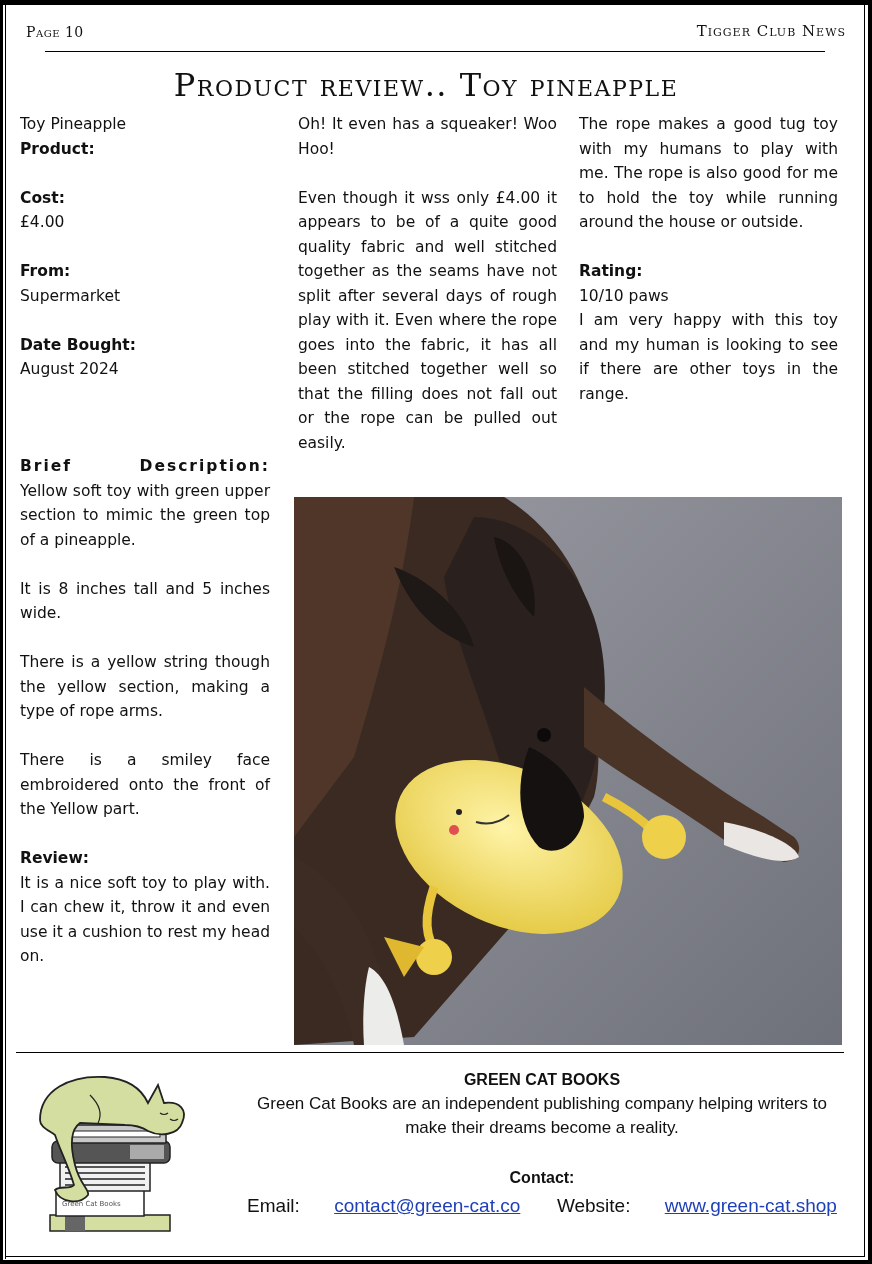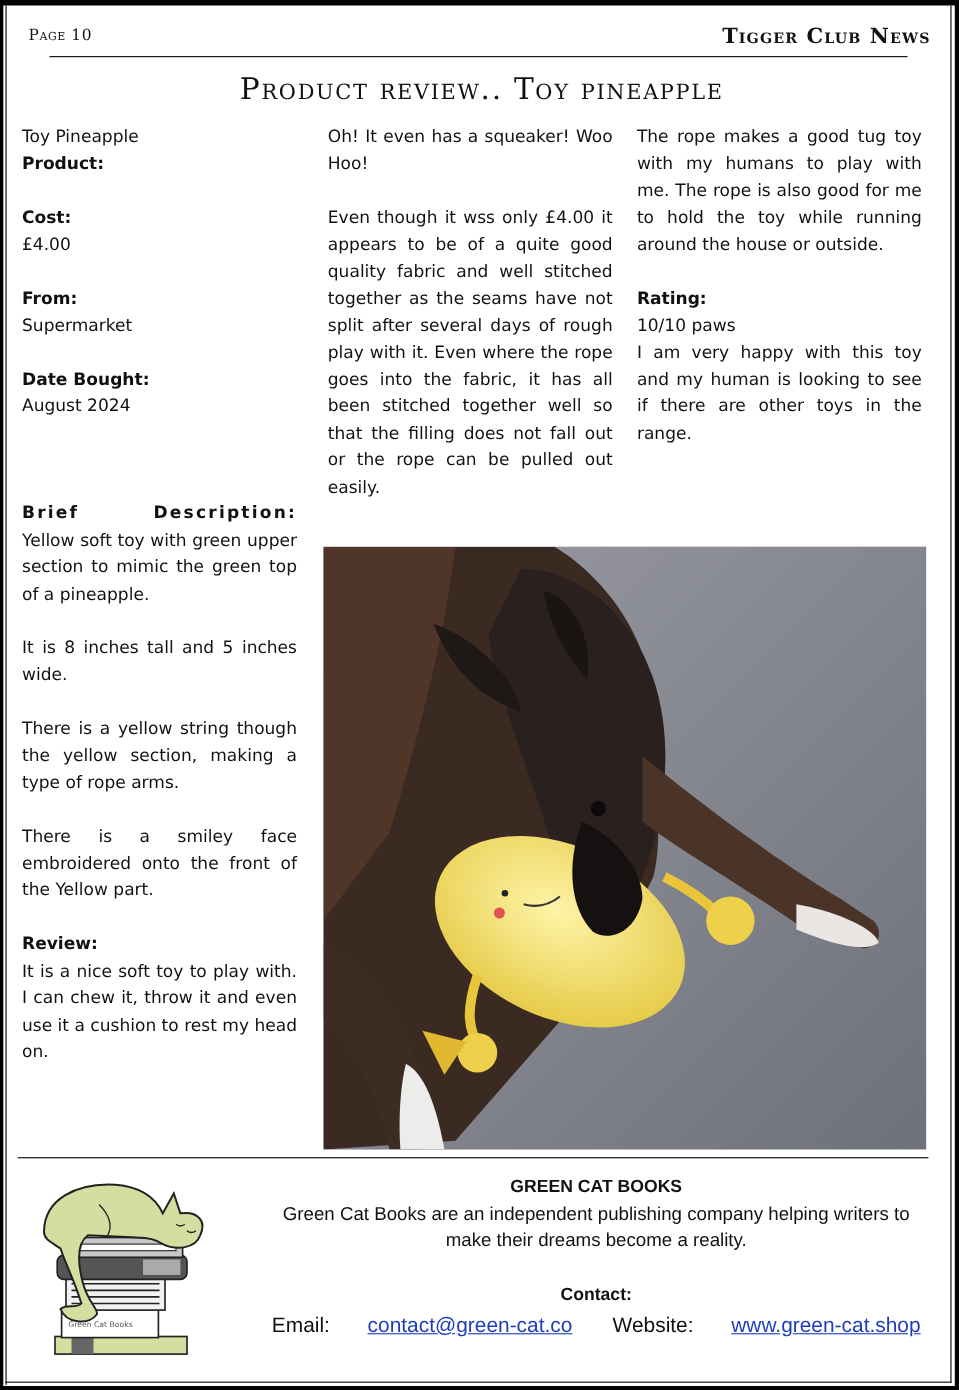--- a/index.html
+++ b/index.html
@@ -6,23 +6,23 @@
   body { width: 872px; height: 1264px; background: #ffffff; position: relative; overflow: hidden; font-family: "DejaVu Sans", sans-serif; color: #111; }
   .frame-top { position: absolute; left: 0; top: 0; width: 872px; height: 5px; background: #000; }
   .frame-left { position: absolute; left: 0; top: 0; width: 3px; height: 1264px; background: #000; }
   .frame-left2 { position: absolute; left: 5px; top: 5px; width: 1px; height: 1254px; background: #000; }
   .frame-right { position: absolute; right: 0; top: 0; width: 4px; height: 1264px; background: #000; }
   .frame-right2 { position: absolute; right: 7px; top: 5px; width: 1px; height: 1252px; background: #000; }
   .frame-bottom { position: absolute; left: 0; bottom: 0; width: 872px; height: 4px; background: #000; }
   .frame-bottom2 { position: absolute; left: 5px; bottom: 7px; width: 860px; height: 1px; background: #000; }
 
   .hdr-page { position: absolute; left: 26px; top: 24px; font-family: "DejaVu Serif", serif; font-size: 14px; font-variant: small-caps; letter-spacing: 0.5px; }
-  .hdr-news { position: absolute; right: 26px; top: 22px; font-family: "DejaVu Serif", serif; font-size: 19px; font-variant: small-caps; letter-spacing: 1px; font-weight: bold; }
+  .hdr-news { position: absolute; right: 26px; top: 22px; font-family: "DejaVu Serif", serif; font-size: 15px; font-variant: small-caps; letter-spacing: 1px; }
   .hdr-rule { position: absolute; left: 45px; top: 51px; width: 780px; height: 1px; background: #000; }
-  .title { position: absolute; left: 12px; top: 66px; width: 852px; text-align: center; font-family: "DejaVu Serif", serif; font-size: 27px; font-variant: small-caps; letter-spacing: 1.5px; }
+  .title { position: absolute; left: 0; top: 66px; width: 852px; text-align: center; font-family: "DejaVu Serif", serif; font-size: 32px; font-variant: small-caps; letter-spacing: 1.5px; }
 
   .col { position: absolute; font-size: 15.5px; line-height: 24.5px; text-align: justify; }
   .col p { margin: 0; }
   .col .gap { height: 24.5px; }
   .col b { font-weight: bold; }
   .col1 { left: 20px; top: 112px; width: 250px; }
   .col2 { left: 298px; top: 112px; width: 259px; }
   .col3 { left: 579px; top: 112px; width: 259px; }
   .brief-label { display: flex; justify-content: space-between; font-weight: bold; letter-spacing: 2px; margin-top: 48px; }
 

